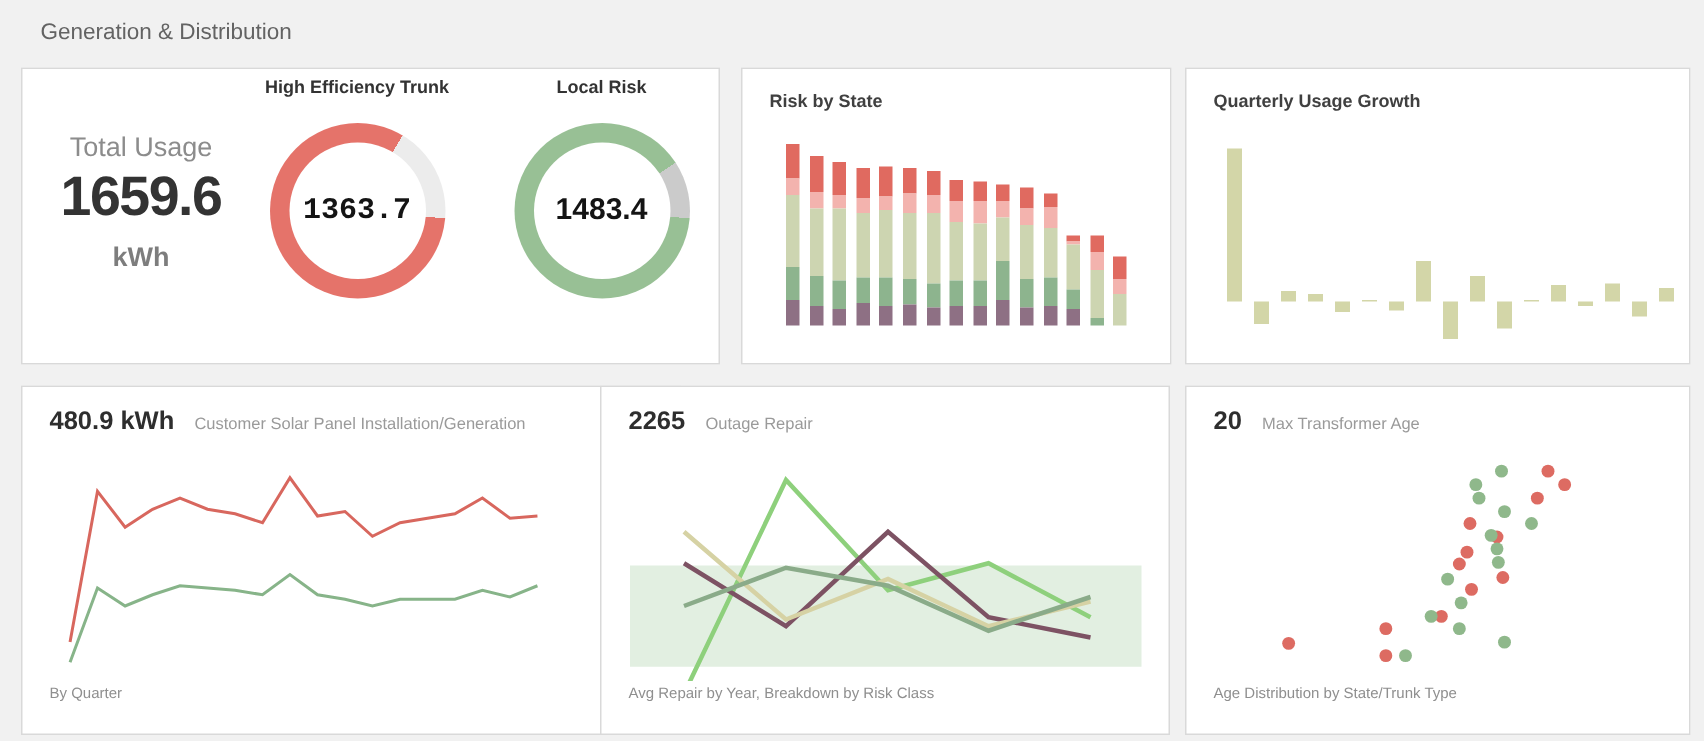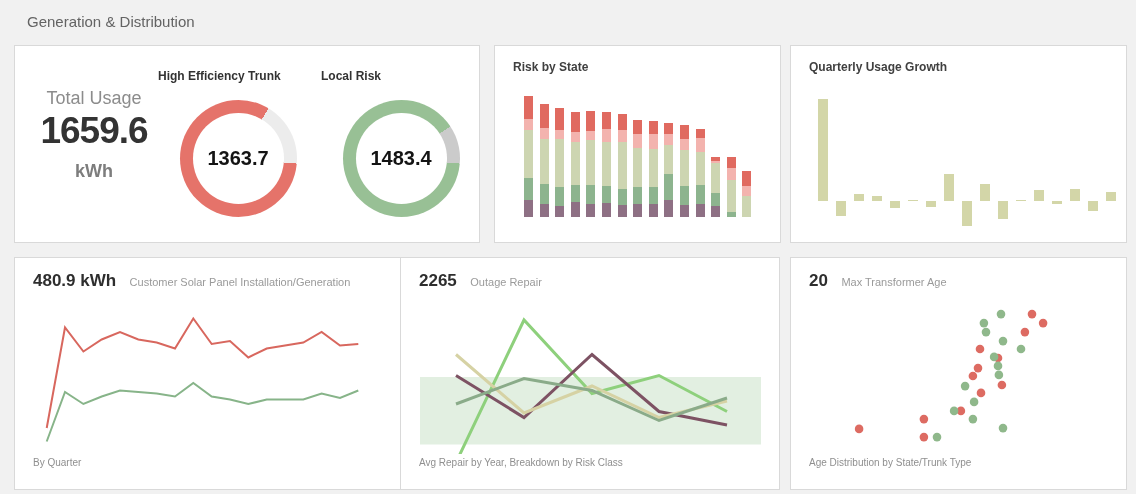--- a/index.html
+++ b/index.html
@@ -20,21 +20,21 @@
   .headline-row{position:absolute;left:18px;top:13px;white-space:nowrap}
   .headline{font-weight:bold;font-size:17px;color:#2e2e2e}
   .subtitle{font-size:11px;color:#9a9a9a;margin-left:9px}
   .footer-label{position:absolute;left:18px;bottom:21px;font-size:10px;color:#8f8f8f}
 
   
   .total-block{position:absolute;left:14px;top:42px;width:130px;text-align:center}
   .total-label{font-size:18px;color:#8c8c8c;margin-bottom:3px}
   .total-value{font-size:37px;font-weight:bold;color:#333;letter-spacing:-1px;line-height:1}
   .total-unit{font-size:18px;font-weight:bold;color:#7d7d7d;margin-top:12px}
-  .donut-block{position:absolute;top:23px;width:160px;text-align:left}
+  .donut-block{position:absolute;top:5px;width:160px;text-align:center}
   #donut-block-trunk{left:143px}
   #donut-block-grid{left:306px}
   .donut-label{font-size:12px;font-weight:bold;color:#333;height:14px}
   .donut{width:117px;height:117px;border-radius:50%;margin:17px auto 0;position:relative}
   .donut-hole{position:absolute;left:13px;top:13px;width:91px;height:91px;background:#fff;border-radius:50%;
               display:flex;align-items:center;justify-content:center}
   .donut-value{font-size:20px;font-weight:bold;color:#141414}
 
   
   .vbar{position:absolute;width:9px;bottom:25px;display:flex;flex-direction:column}
@@ -47,21 +47,21 @@
 <div class="page-title">Generation &amp; Distribution</div>
 
 <div class="panel" id="panel-totals">
   <div class="total-block">
     <div class="total-label">Total Usage</div>
     <div class="total-value">1659.6</div>
     <div class="total-unit">kWh</div>
   </div>
   <div class="donut-block" id="donut-block-trunk">
     <div class="donut-label">High Efficiency Trunk</div>
-    <div class="donut" style="background: conic-gradient(from 95deg, rgb(229, 115, 106) 0deg, rgb(229, 115, 106) 295.8deg, rgb(236, 236, 236) 295.8deg, rgb(236, 236, 236) 360deg);">
+    <div class="donut" style="background: conic-gradient(from 95deg, rgb(229, 115, 106) 0deg, rgb(229, 115, 106) 295.8deg, rgb(236, 236, 236) 295.8deg, rgb(236, 236, 236) 360deg); font-family: Liberation Mono, monospace;">
       <div class="donut-hole">
         <span class="donut-value">1363.7</span>
       </div>
     </div>
   </div>
   <div class="donut-block" id="donut-block-grid">
     <div class="donut-label">Local Risk</div>
     <div class="donut" style="background: conic-gradient(from 95deg, rgb(152, 192, 149) 0deg, rgb(152, 192, 149) 321.8deg, rgb(203, 203, 203) 321.8deg, rgb(203, 203, 203) 360deg);">
       <div class="donut-hole">
         <span class="donut-value">1483.4</span>

